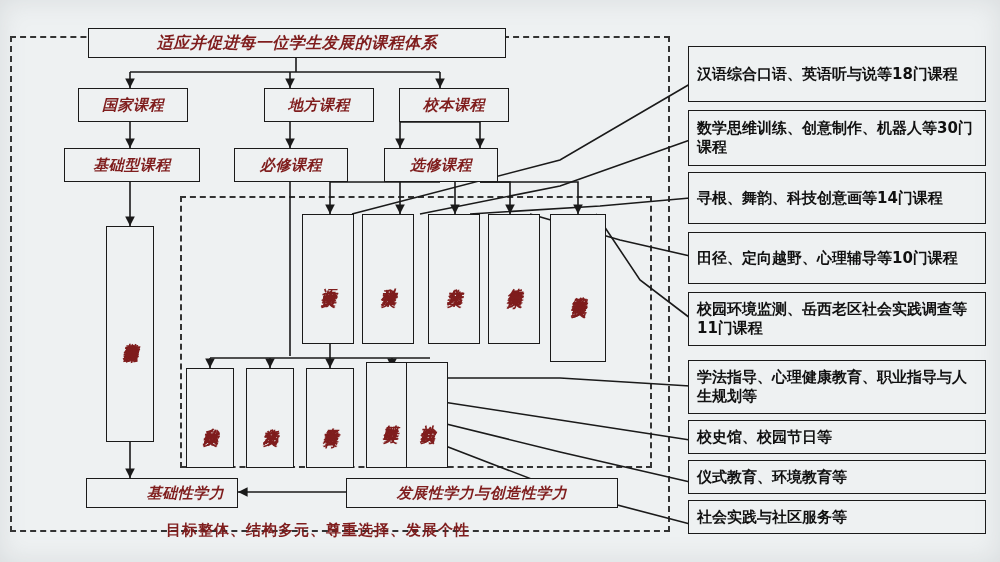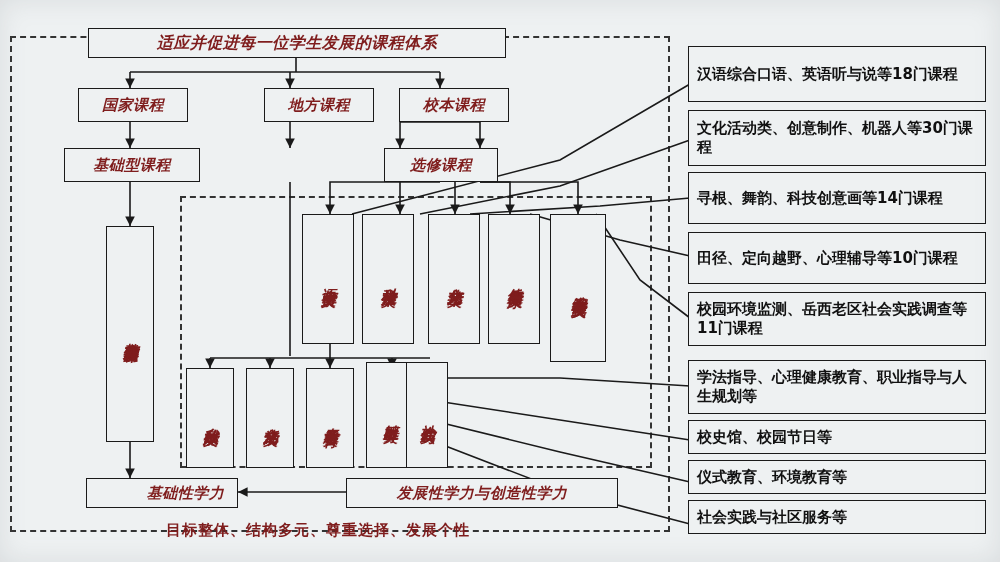--- a/index.html
+++ b/index.html
@@ -143,20 +143,21 @@
     </g>
   </svg>
 
   <div class="node" style="left:88px; top:28px; width:418px; height:30px; font-size:16px;">适应并促进每一位学生发展的课程体系</div>
 
   <div class="node" style="left:78px; top:88px; width:110px; height:34px; font-size:15px;">国家课程</div>
   <div class="node" style="left:236px; top:88px; width:110px; height:34px; font-size:15px;margin-left:28px;">地方课程</div>
   <div class="node" style="left:386px; top:88px; width:110px; height:34px; font-size:15px;margin-left:13px;">校本课程</div>
 
   <div class="node" style="left:64px; top:148px; width:136px; height:34px; font-size:15px;">基础型课程</div>
+  <div class="node" style="left:234px; top:148px; width:114px; height:34px; font-size:15px;">必修课程</div>
   <div class="node" style="left:384px; top:148px; width:114px; height:34px; font-size:15px;">选修课程</div>
 
   <div class="node v" style="left:106px; top:226px; width:48px; height:216px; font-size:15px;">市教委颁布的课程</div>
 
   <div class="node v" style="left:302px; top:214px; width:52px; height:130px; font-size:15px;">语言与文学类</div>
   <div class="node v" style="left:362px; top:214px; width:52px; height:130px; font-size:15px;">科学与技术类</div>
   <div class="node v" style="left:428px; top:214px; width:52px; height:130px; font-size:15px;">文化与艺术类</div>
   <div class="node v" style="left:488px; top:214px; width:52px; height:130px; font-size:15px;">体质与健康类</div>
   <div class="node v" style="left:550px; top:214px; width:56px; height:148px; font-size:15px;">综合学习与实践类</div>
 
@@ -165,21 +166,21 @@
   <div class="node v" style="left:306px; top:368px; width:48px; height:100px; font-size:15px;">专题教育类</div>
   <div class="node v" style="left:366px; top:362px; width:48px; height:106px; font-size:15px;">社区服务类</div>
   <div class="node v" style="left:406px; top:362px; width:42px; height:106px; font-size:15px;">社会实践与</div>
 
   <div class="node" style="left:86px; top:478px; width:152px; height:30px; font-size:15px;padding-left:47px;">基础性学力</div>
   <div class="node" style="left:346px; top:478px; width:272px; height:30px; font-size:15px;">发展性学力与创造性学力</div>
 
   <div class="caption" style="left:166px; top:521px; font-size:15px;">目标整体、结构多元、尊重选择、发展个性</div>
 
   <div class="note" style="left:688px; top:46px; width:298px; height:56px; font-size:15px;">汉语综合口语、英语听与说等18门课程</div>
-  <div class="note" style="left:688px; top:110px; width:298px; height:56px; font-size:15px;">文化活动类、创意制作、机器人等30门课程</div>
+  <div class="note" style="left:688px; top:110px; width:298px; height:56px; font-size:15px;">数学思维训练、创意制作、机器人等30门课程</div>
   <div class="note" style="left:688px; top:172px; width:298px; height:52px; font-size:15px;">寻根、舞韵、科技创意画等14门课程</div>
   <div class="note" style="left:688px; top:232px; width:298px; height:52px; font-size:15px;">田径、定向越野、心理辅导等10门课程</div>
   <div class="note" style="left:688px; top:292px; width:298px; height:54px; font-size:15px;">校园环境监测、岳西老区社会实践调查等11门课程</div>
   <div class="note" style="left:688px; top:360px; width:298px; height:54px; font-size:15px;">学法指导、心理健康教育、职业指导与人生规划等</div>
   <div class="note" style="left:688px; top:420px; width:298px; height:34px; font-size:15px;">校史馆、校园节日等</div>
   <div class="note" style="left:688px; top:460px; width:298px; height:34px; font-size:15px;">仪式教育、环境教育等</div>
   <div class="note" style="left:688px; top:500px; width:298px; height:34px; font-size:15px;">社会实践与社区服务等</div>
 
   <div class="paper-edge"></div>
 </div>

